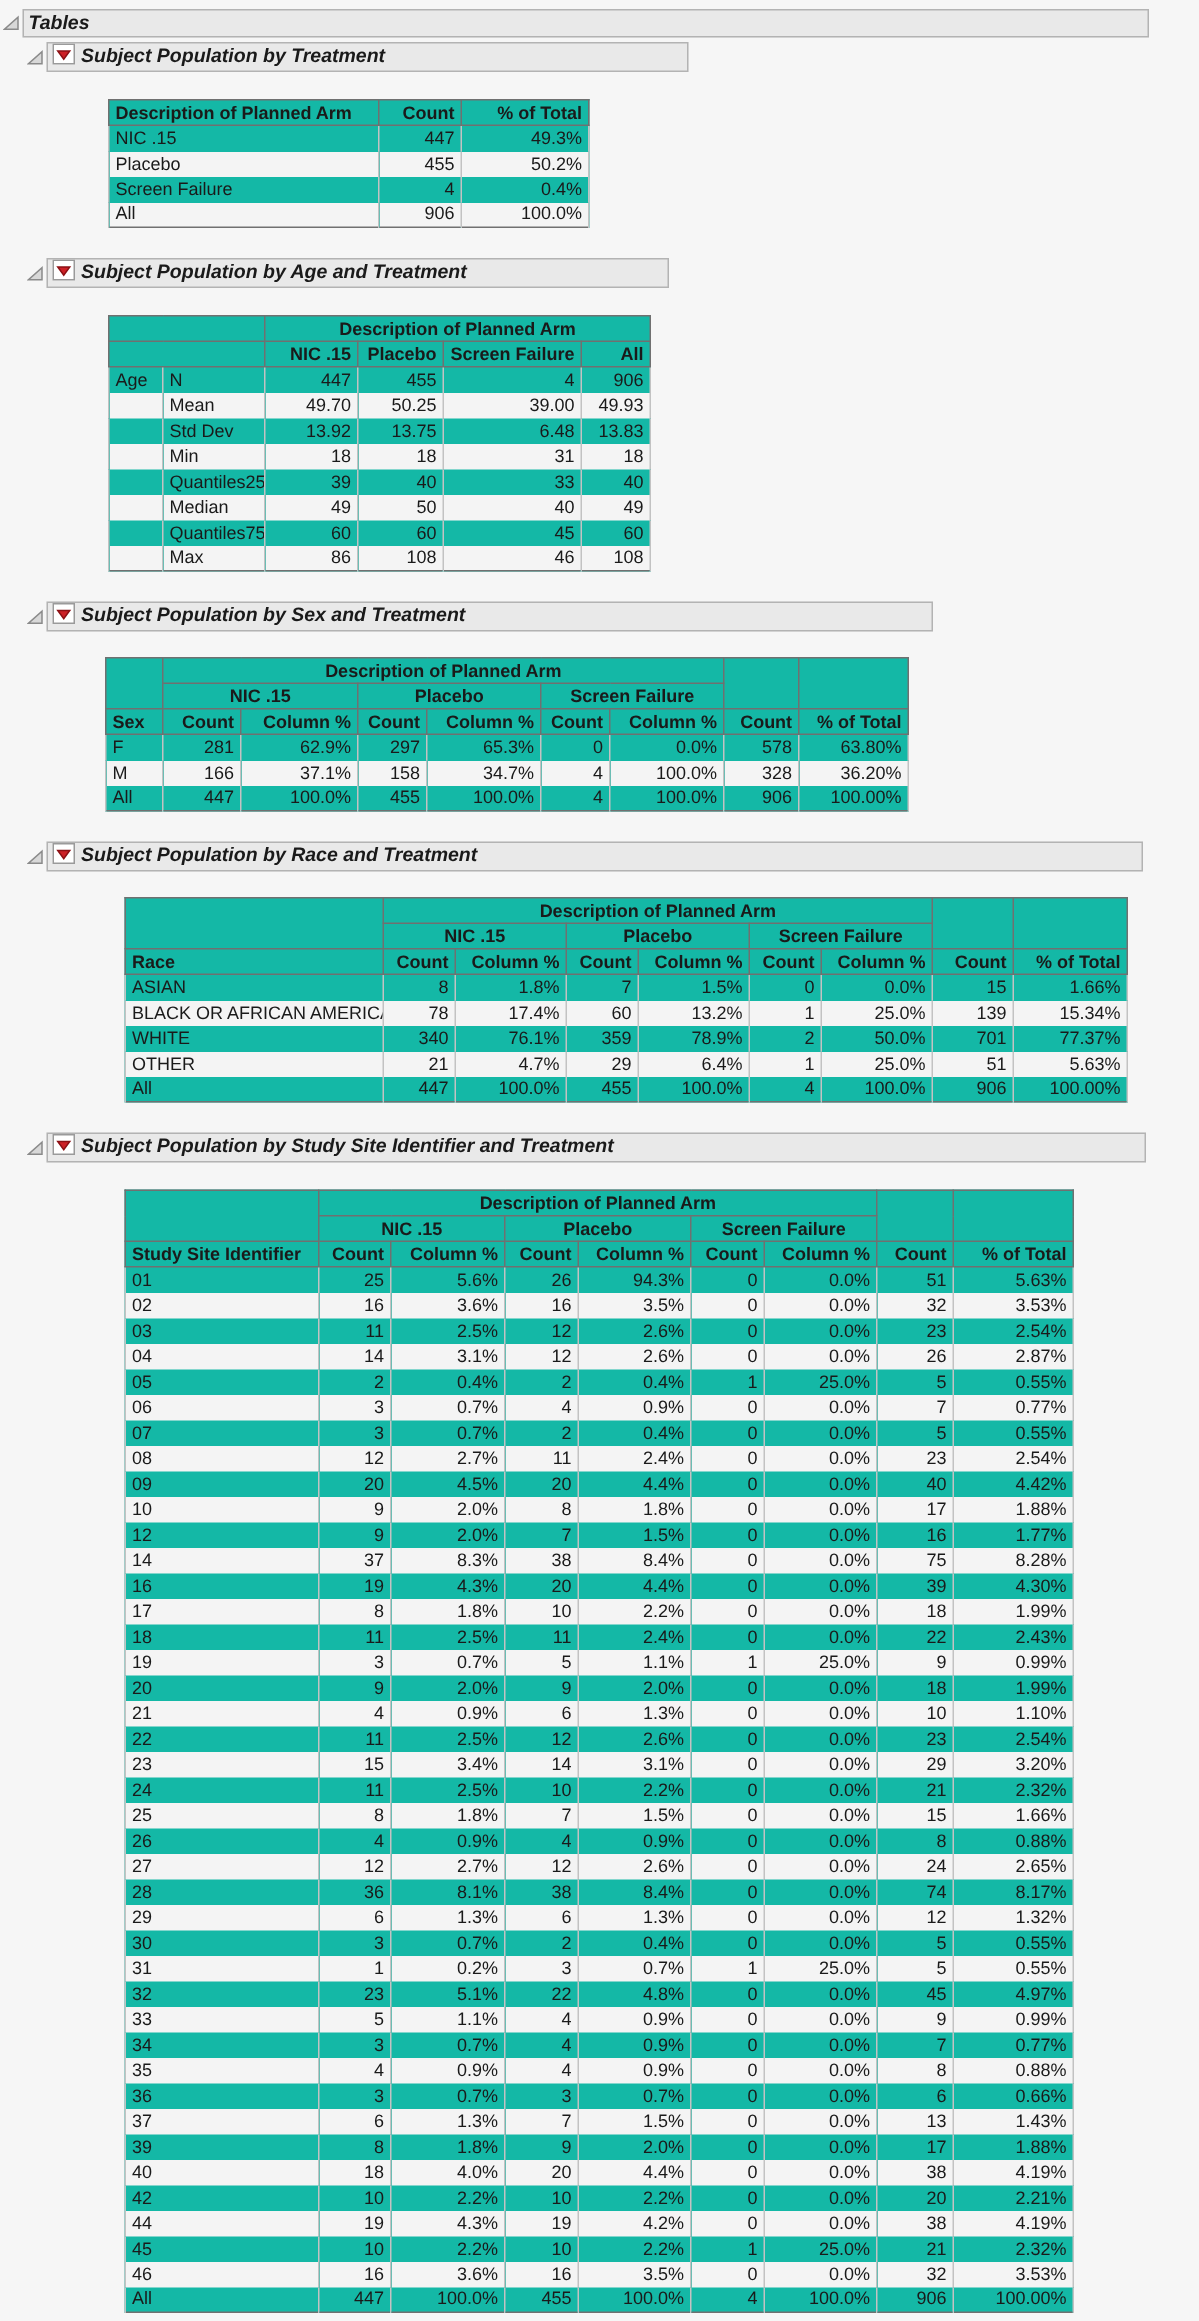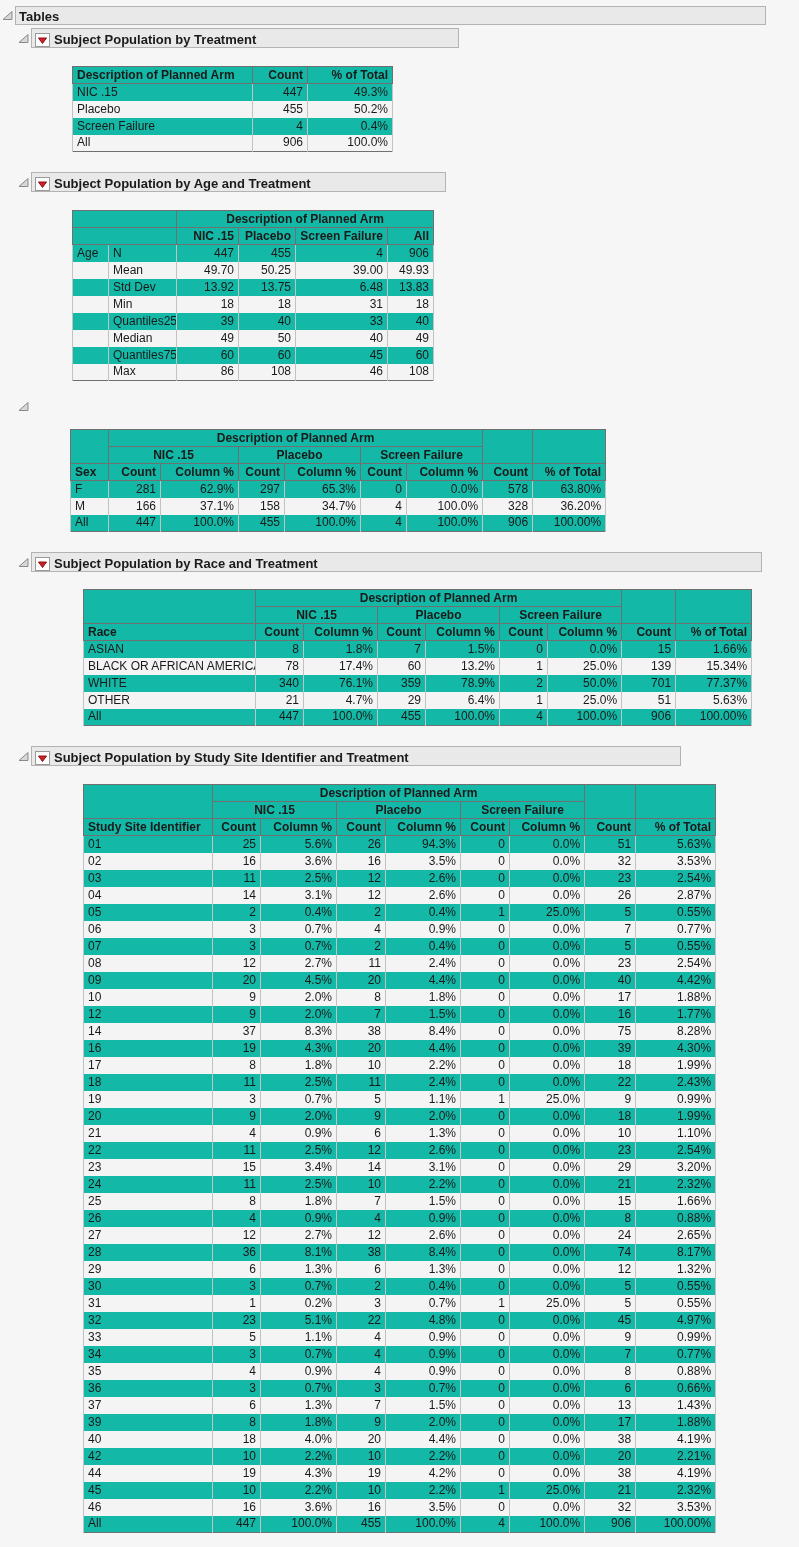--- a/index.html
+++ b/index.html
@@ -16,29 +16,29 @@
     color:var(--text);
   }
   .page{padding-top:6px;}
   .outline-row{display:flex;align-items:center;}
   .outline-row.root{margin-left:2px;}
   .outline-row.section{margin-left:18px;margin-top:20px;}
   .outline-row.section.first{margin-top:3px;}
   .disclosure{width:12px;height:11px;margin-right:1px;flex:0 0 auto;display:flex;align-items:flex-end;cursor:pointer;}
   .banner{
     background:var(--banner-bg);border:1px solid var(--banner-border);
-    height:20px;display:flex;align-items:flex-end;padding:0 20px 0 3px;cursor:pointer;
+    height:20px;display:flex;align-items:flex-start;padding:0 20px 0 3px;cursor:pointer;font-style:italic;
   }
   .banner.b-root{height:19px;width:751px;}
   .banner-title{font-weight:bold;font-size:13px;white-space:nowrap;}
   .menu-btn{
     width:15px;height:14px;background:#fff;border:1px solid #9a9a9a;
     display:flex;align-items:center;justify-content:center;margin-right:4px;flex:0 0 auto;cursor:pointer;
   }
-  .b-s0{width:428px;} .b-s1{width:415px;} .b-s2{width:591px;} .b-s3{width:731px;} .b-s4{width:650px;}
+  .b-s0{width:428px;} .b-s1{width:415px;} .b-s2{width:591px;} .b-s3{width:731px;} .b-s4{width:733px;}
 
   .mount{margin-top:18px;}
   .mount-0,.mount-1{margin-left:72px;}
   .mount-2{margin-left:70px;}
   .mount-3,.mount-4{margin-left:83px;}
   .mount-2{margin-top:17px;} .mount-3{margin-top:17px;}
 
   table.jmp-table{
     border-collapse:collapse;background:#14b8a6;border:1px solid var(--line-dark);
     table-layout:fixed;
@@ -243,20 +243,28 @@
         </tbody>
       </table>
     </div>
 
   <div class="outline-row section">
     <span class="disclosure">
       <svg width="11" height="11" viewBox="0 0 11 11">
           <polygon points="10,1.5 10,9.5 1,9.5" fill="#d8d8d8" stroke="#8a8a8a" stroke-width="1"></polygon>
         </svg>
     </span>
+    <div class="banner b-s2">
+      <span class="menu-btn">
+        <svg width="11" height="9" viewBox="0 0 11 9">
+            <polygon points="1.5,2 9.5,2 5.5,7.5" fill="#cd2026" stroke="#8c1014" stroke-width="1"></polygon>
+          </svg>
+      </span>
+      <span class="banner-title">Subject Population by Sex and Treatment</span>
+    </div>
   </div>
   <div class="mount mount-2">
       <table class="jmp-table tbl-s2">
         <colgroup>
           <col>
           <col>
           <col>
           <col>
           <col>
           <col>

